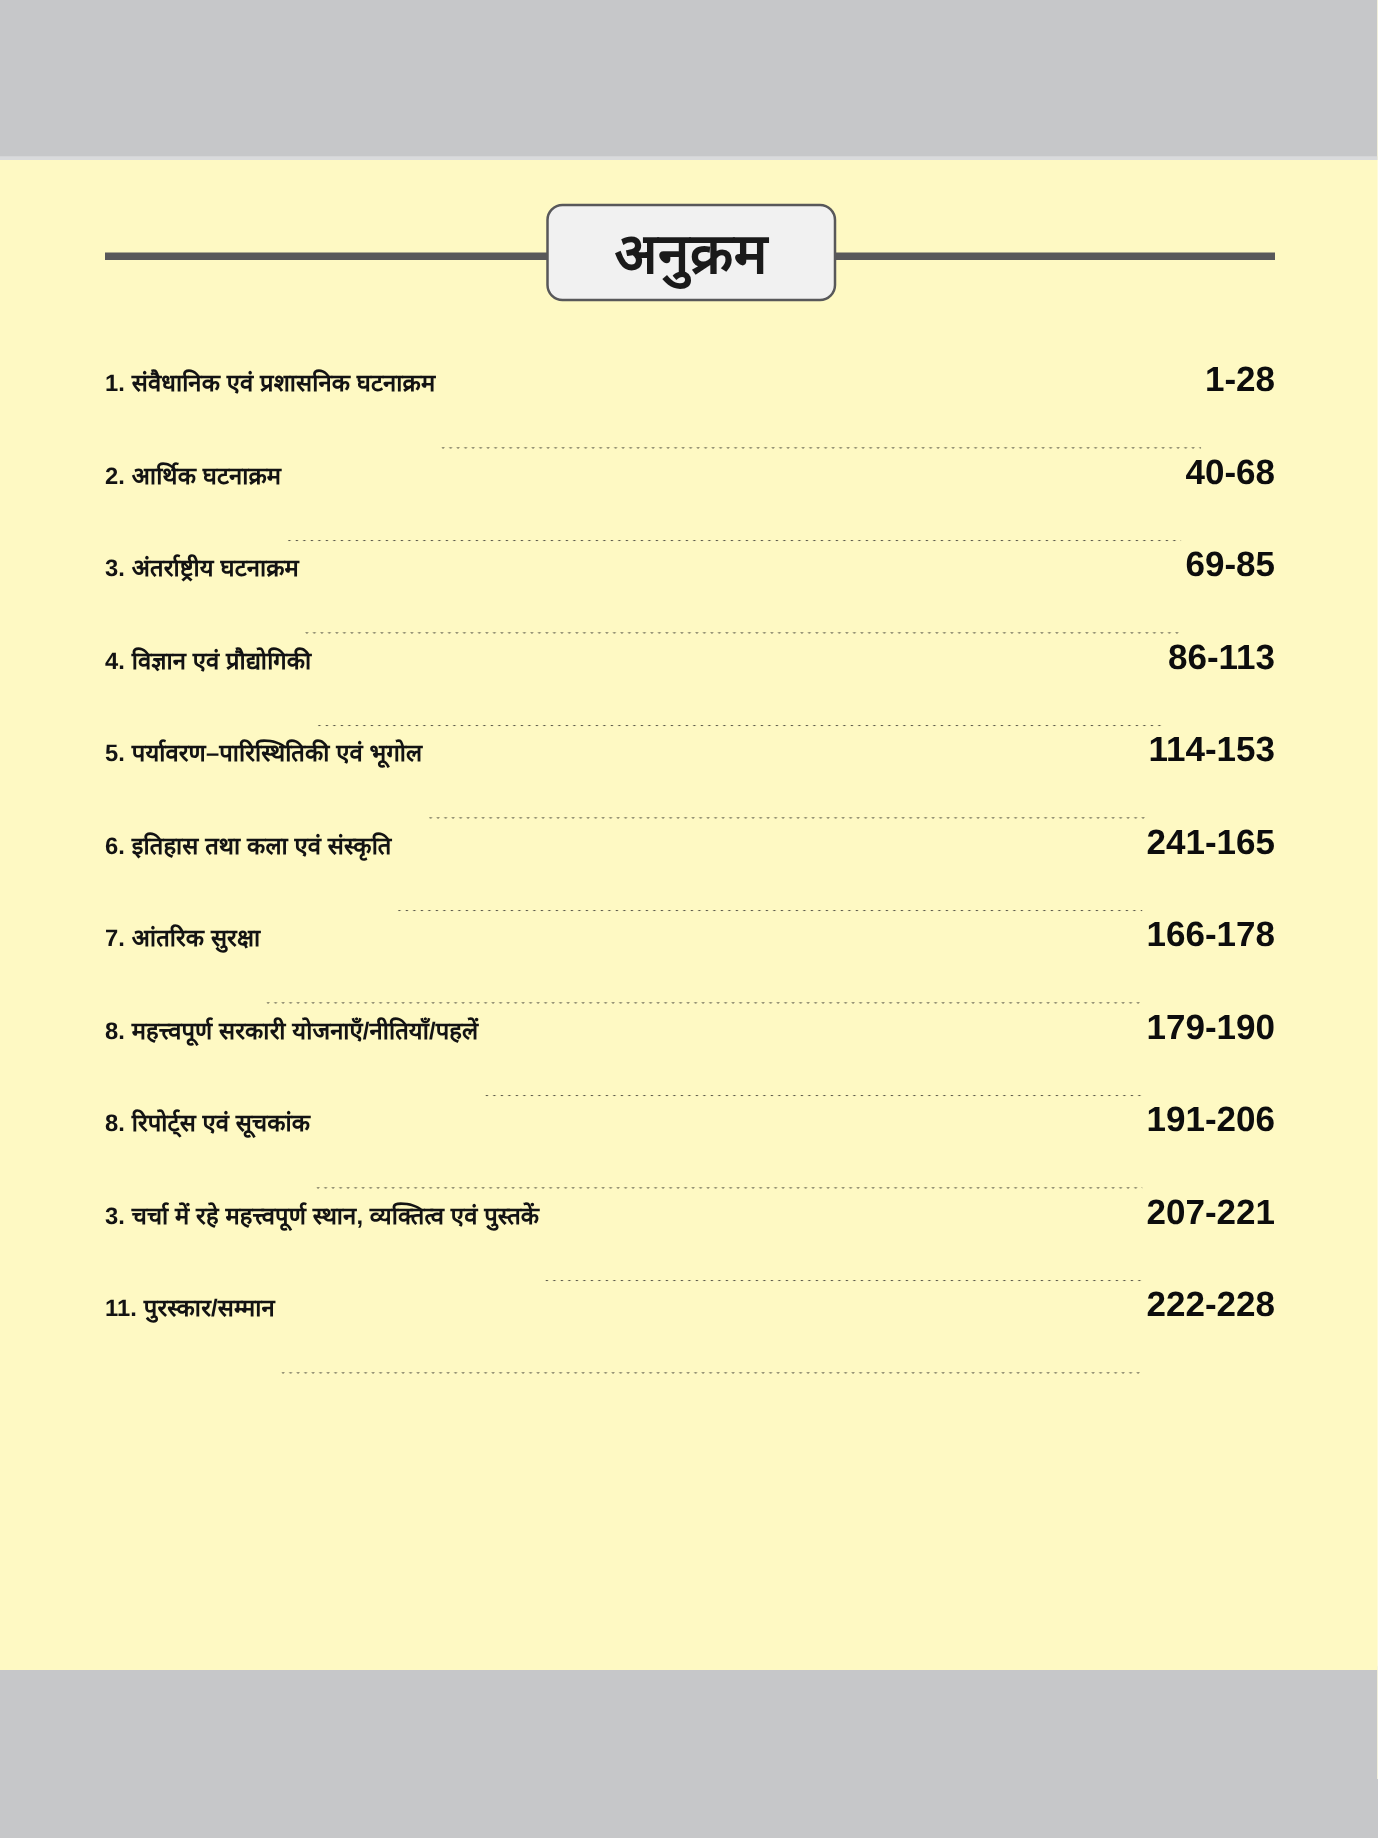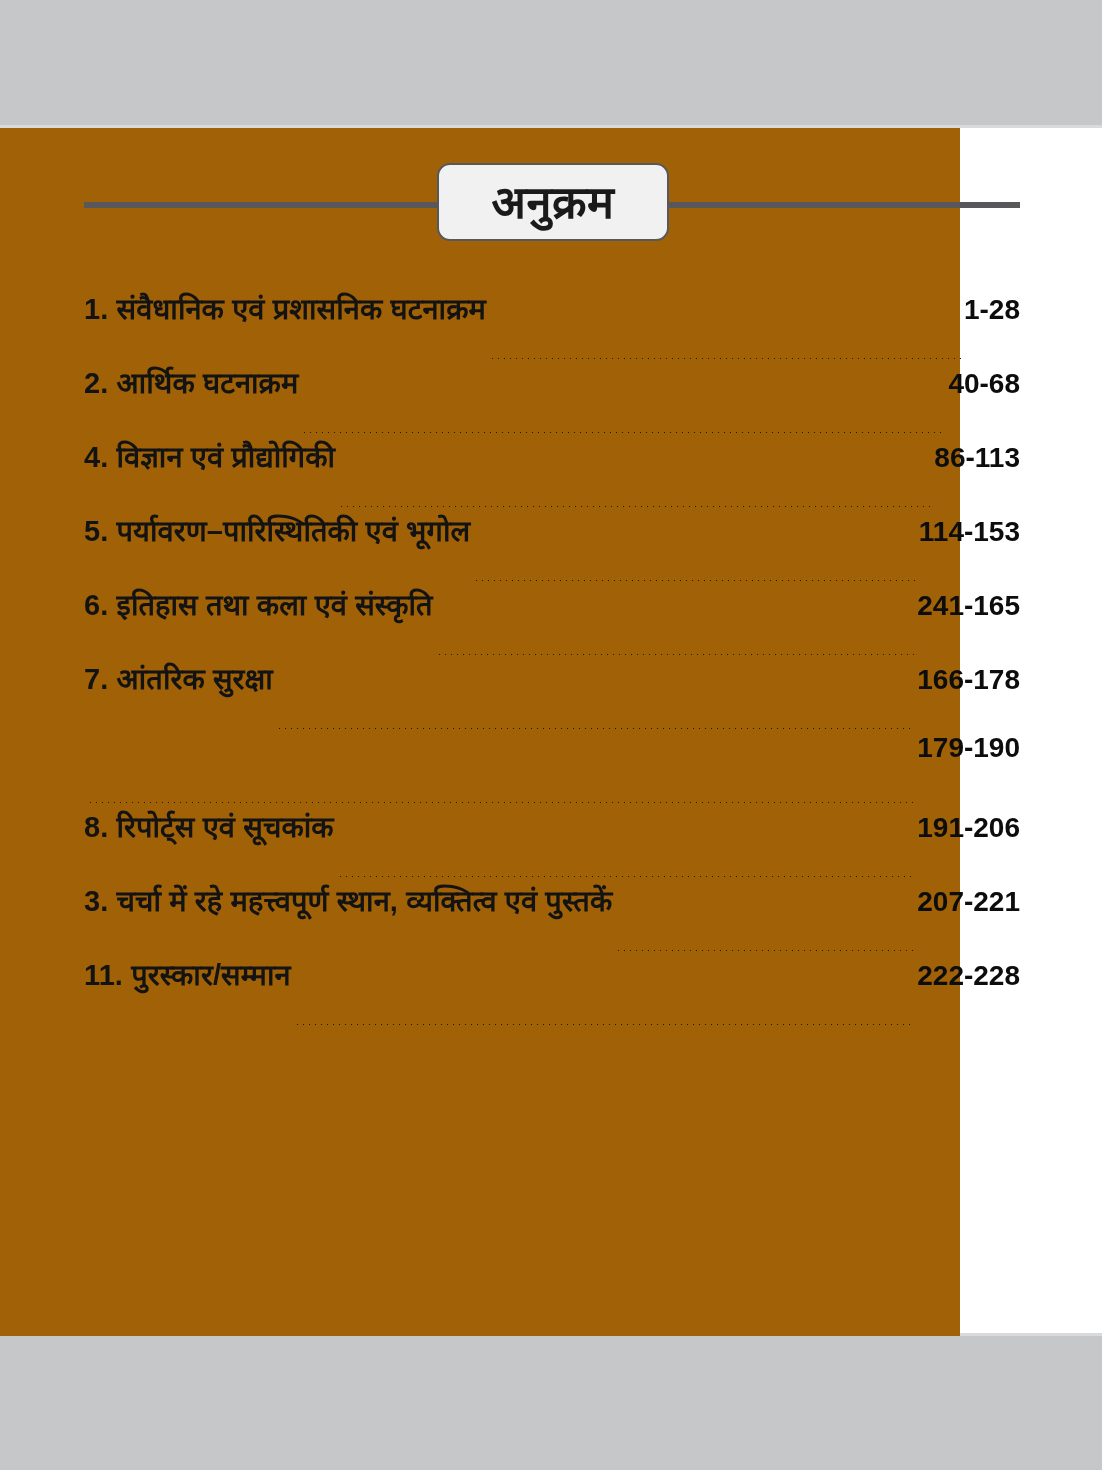--- a/index.html
+++ b/index.html
@@ -38,23 +38,23 @@
     background: #d9dadc;
   }
   .scan-band-edge.top { top: 125px; }
   .scan-band-edge.bottom { top: 1333px; }
 
   
   .page {
     position: absolute;
     left: 0;
     top: 128px;
-    width: 960px;
+    width: 1102px;
     height: 1208px;
-    background: #a16207;
+    background: #fef9c3;
   }
 
   
   .toc-header {
     position: absolute;
     left: 84px;
     top: 32px;
     width: 936px;
     height: 90px;
   }
@@ -97,21 +97,21 @@
     top: 160px;
     width: 936px;
   }
   .toc-entry {
     display: flex;
     align-items: baseline;
     height: 74px;
     width: 100%;
   }
   .toc-label {
-    font-size: 29px;
+    font-size: 19px;
     font-weight: bold;
     color: #131313;
     white-space: nowrap;
     flex: 0 0 auto;
     letter-spacing: 0.1px;
   }
   .toc-leader {
     flex: 1 1 auto;
     margin: 0 3px 0 5px;
     position: relative;
@@ -164,20 +164,25 @@
       <span class="toc-leader"></span>
       <span class="toc-pages">1-28</span>
     </div>
 
     <div class="toc-entry">
       <span class="toc-label">2. आर्थिक घटनाक्रम</span>
       <span class="toc-leader"></span>
       <span class="toc-pages">40-68</span>
     </div>
 
+    <div class="toc-entry">
+      <span class="toc-label">3. अंतर्राष्ट्रीय घटनाक्रम</span>
+      <span class="toc-leader"></span>
+      <span class="toc-pages">69-85</span>
+    </div>
 
     <div class="toc-entry">
       <span class="toc-label">4. विज्ञान एवं प्रौद्योगिकी</span>
       <span class="toc-leader"></span>
       <span class="toc-pages">86-113</span>
     </div>
 
     <div class="toc-entry">
       <span class="toc-label">5. पर्यावरण–पारिस्थितिकी एवं भूगोल</span>
       <span class="toc-leader"></span>
@@ -190,20 +195,21 @@
       <span class="toc-pages">241-165</span>
     </div>
 
     <div class="toc-entry">
       <span class="toc-label">7. आंतरिक सुरक्षा</span>
       <span class="toc-leader"></span>
       <span class="toc-pages">166-178</span>
     </div>
 
     <div class="toc-entry">
+      <span class="toc-label">8. महत्त्वपूर्ण सरकारी योजनाएँ/नीतियाँ/पहलें</span>
       <span class="toc-leader"></span>
       <span class="toc-pages">179-190</span>
     </div>
 
     <div class="toc-entry">
       <span class="toc-label">8. रिपोर्ट्स एवं सूचकांक</span>
       <span class="toc-leader"></span>
       <span class="toc-pages">191-206</span>
     </div>
 

